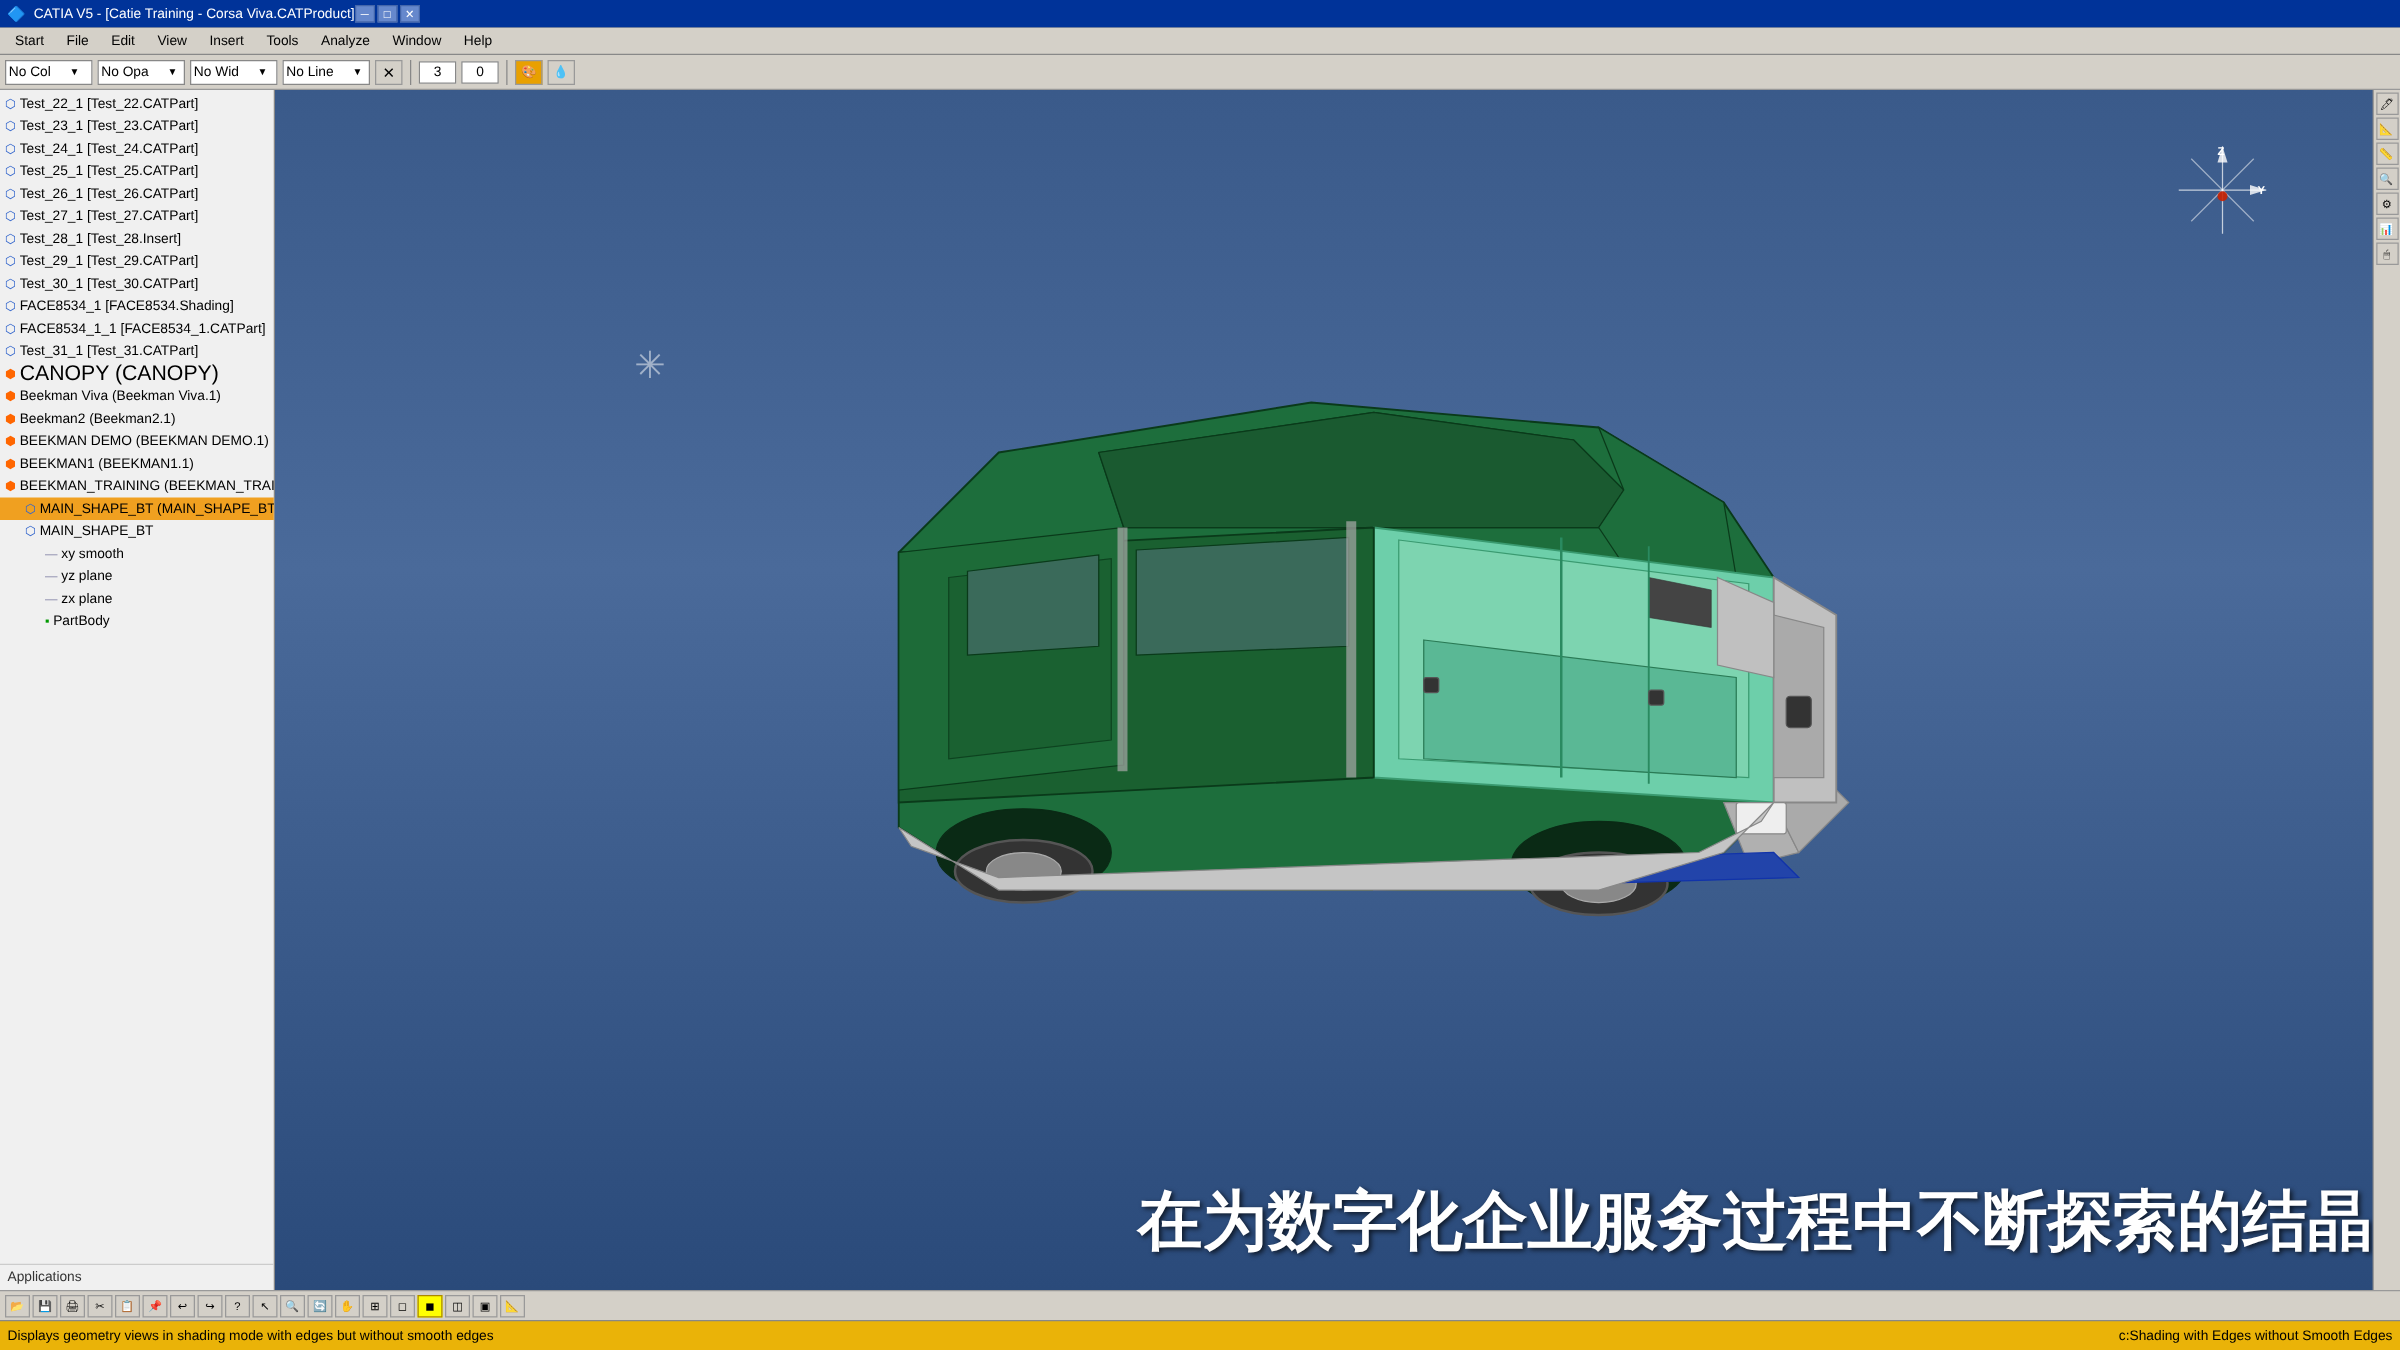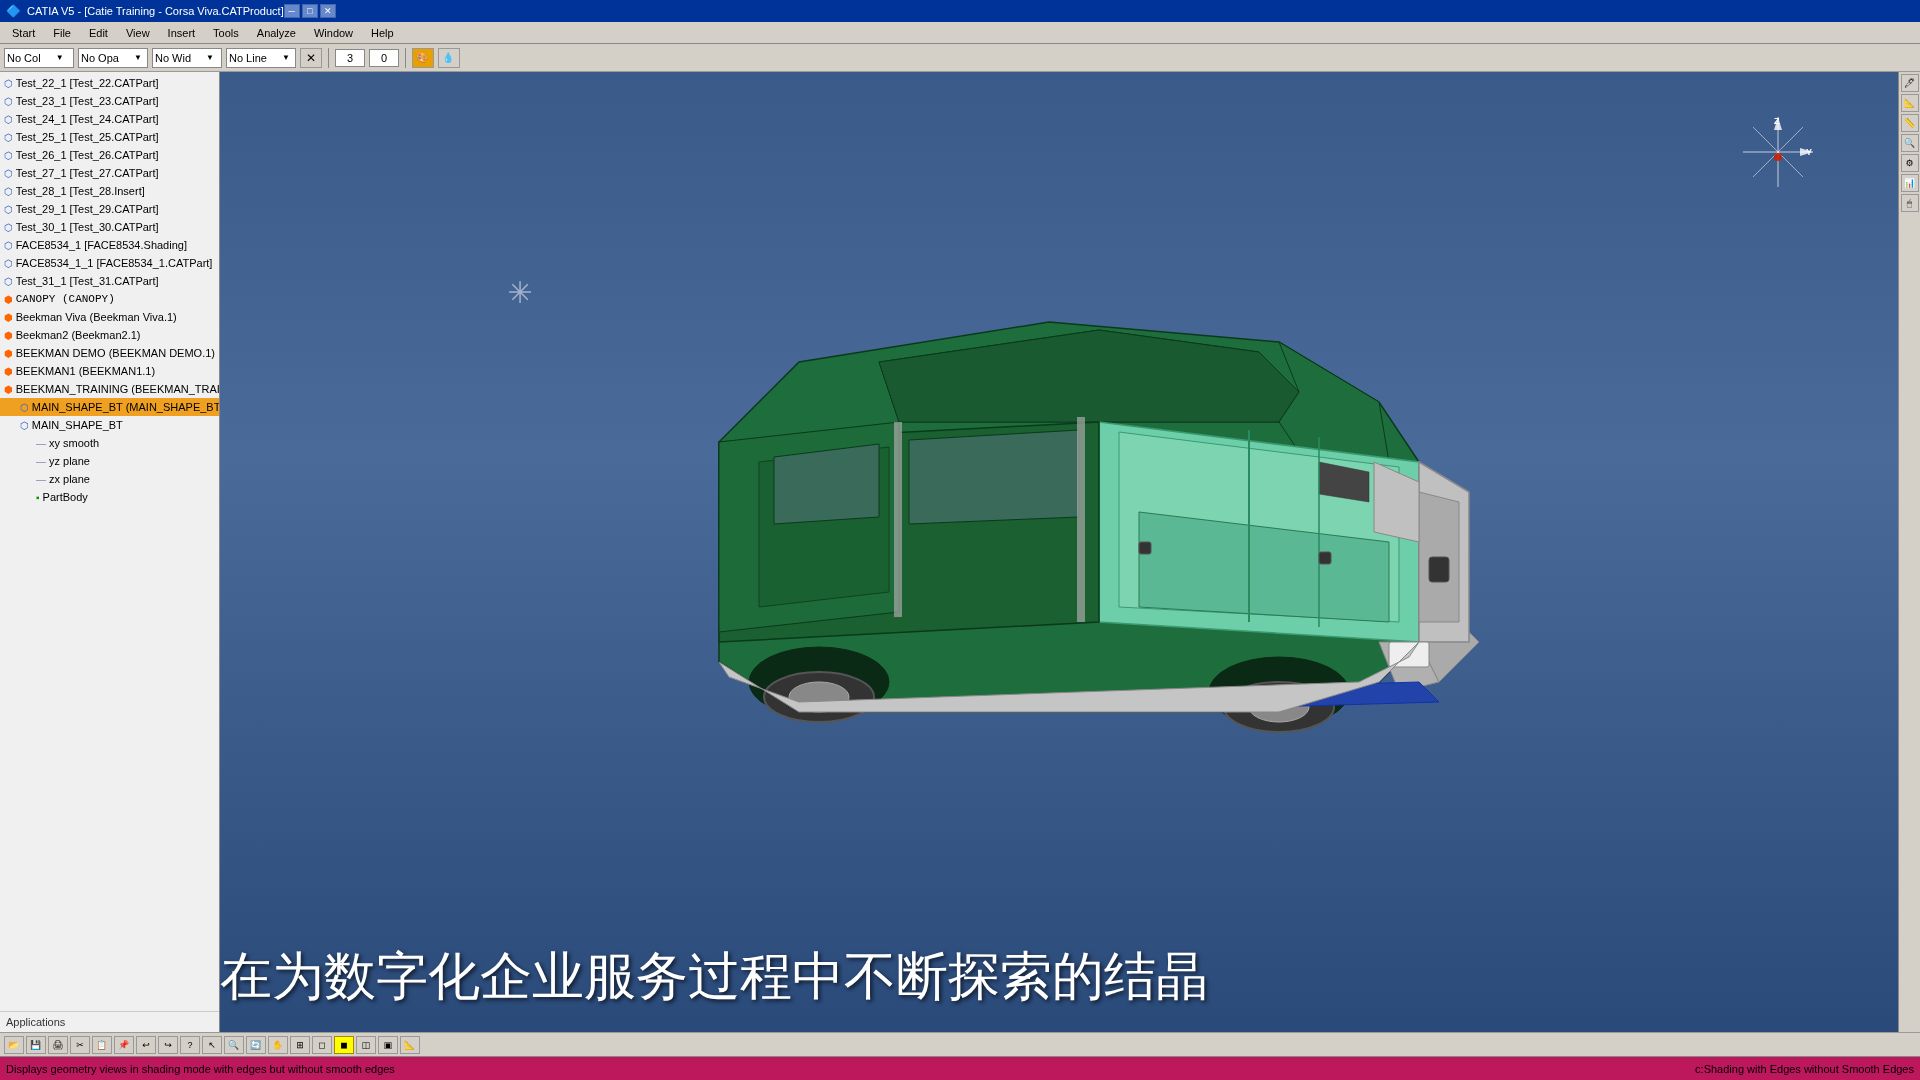--- a/index.html
+++ b/index.html
@@ -109,41 +109,41 @@
     #axis-star {
       position: absolute; top: 200px; left: 280px;
       width: 40px; height: 40px;
       color: rgba(255,255,255,0.5); font-size: 30px;
       display: flex; align-items: center; justify-content: center;
     }
 
     
     #subtitle {
       position: absolute; bottom: 20px; left: 0; right: 0;
-      text-align: left; font-size: 52px; color: white;
-      font-weight: normal; text-shadow: 2px 2px 4px rgba(0,0,0,0.7);
+      text-align: right; font-size: 52px; color: white;
+      font-weight: bold; text-shadow: 2px 2px 4px rgba(0,0,0,0.7);
       font-family: 'SimHei', 'Microsoft YaHei', sans-serif;
     }
 
     
     #bottom-toolbar {
       width: 100%; height: 24px; background: #d4d0c8;
       border-top: 1px solid #999;
       display: flex; align-items: center; padding: 0 4px; gap: 2px;
     }
     .bottom-btn {
       width: 20px; height: 18px; background: #d4d0c8;
       border: 1px solid #999; display: flex; align-items: center; justify-content: center;
       cursor: pointer; font-size: 9px;
     }
     .bottom-btn.active { background: #ffff00; border: 1px solid #cc8800; }
 
     
     #statusbar {
-      width: 100%; height: 24px; background: #be185d;
+      width: 100%; height: 24px; background: #eab308;
       border-top: 1px solid #888;
       display: flex; align-items: center; padding: 0 6px;
       font-size: 11px; color: #000;
     }
     #status-left { flex: 1; }
     #status-right { text-align: right; }
   </style>
 </head>
 <body>
 
@@ -242,21 +242,21 @@
         <div class="tree-item" style="padding-left: 4px;">
           <span style="color:#3366cc; margin-right:3px; font-size:10px;">⬡</span>
           <span style="font-size:11px;">FACE8534_1_1 [FACE8534_1.CATPart]</span>
         </div>
         <div class="tree-item" style="padding-left: 4px;">
           <span style="color:#3366cc; margin-right:3px; font-size:10px;">⬡</span>
           <span style="font-size:11px;">Test_31_1 [Test_31.CATPart]</span>
         </div>
         <div class="tree-item" style="padding-left: 4px;">
           <span style="color:#ff6600; margin-right:3px; font-size:10px;">⬢</span>
-          <span style="font-size:11px;font-family:Liberation Mono, monospace;">CANOPY (CANOPY)</span>
+          <span style="font-size:17px;">CANOPY (CANOPY)</span>
         </div>
         <div class="tree-item" style="padding-left: 4px;">
           <span style="color:#ff6600; margin-right:3px; font-size:10px;">⬢</span>
           <span style="font-size:11px;">Beekman Viva (Beekman Viva.1)</span>
         </div>
         <div class="tree-item" style="padding-left: 4px;">
           <span style="color:#ff6600; margin-right:3px; font-size:10px;">⬢</span>
           <span style="font-size:11px;">Beekman2 (Beekman2.1)</span>
         </div>
         <div class="tree-item" style="padding-left: 4px;">

